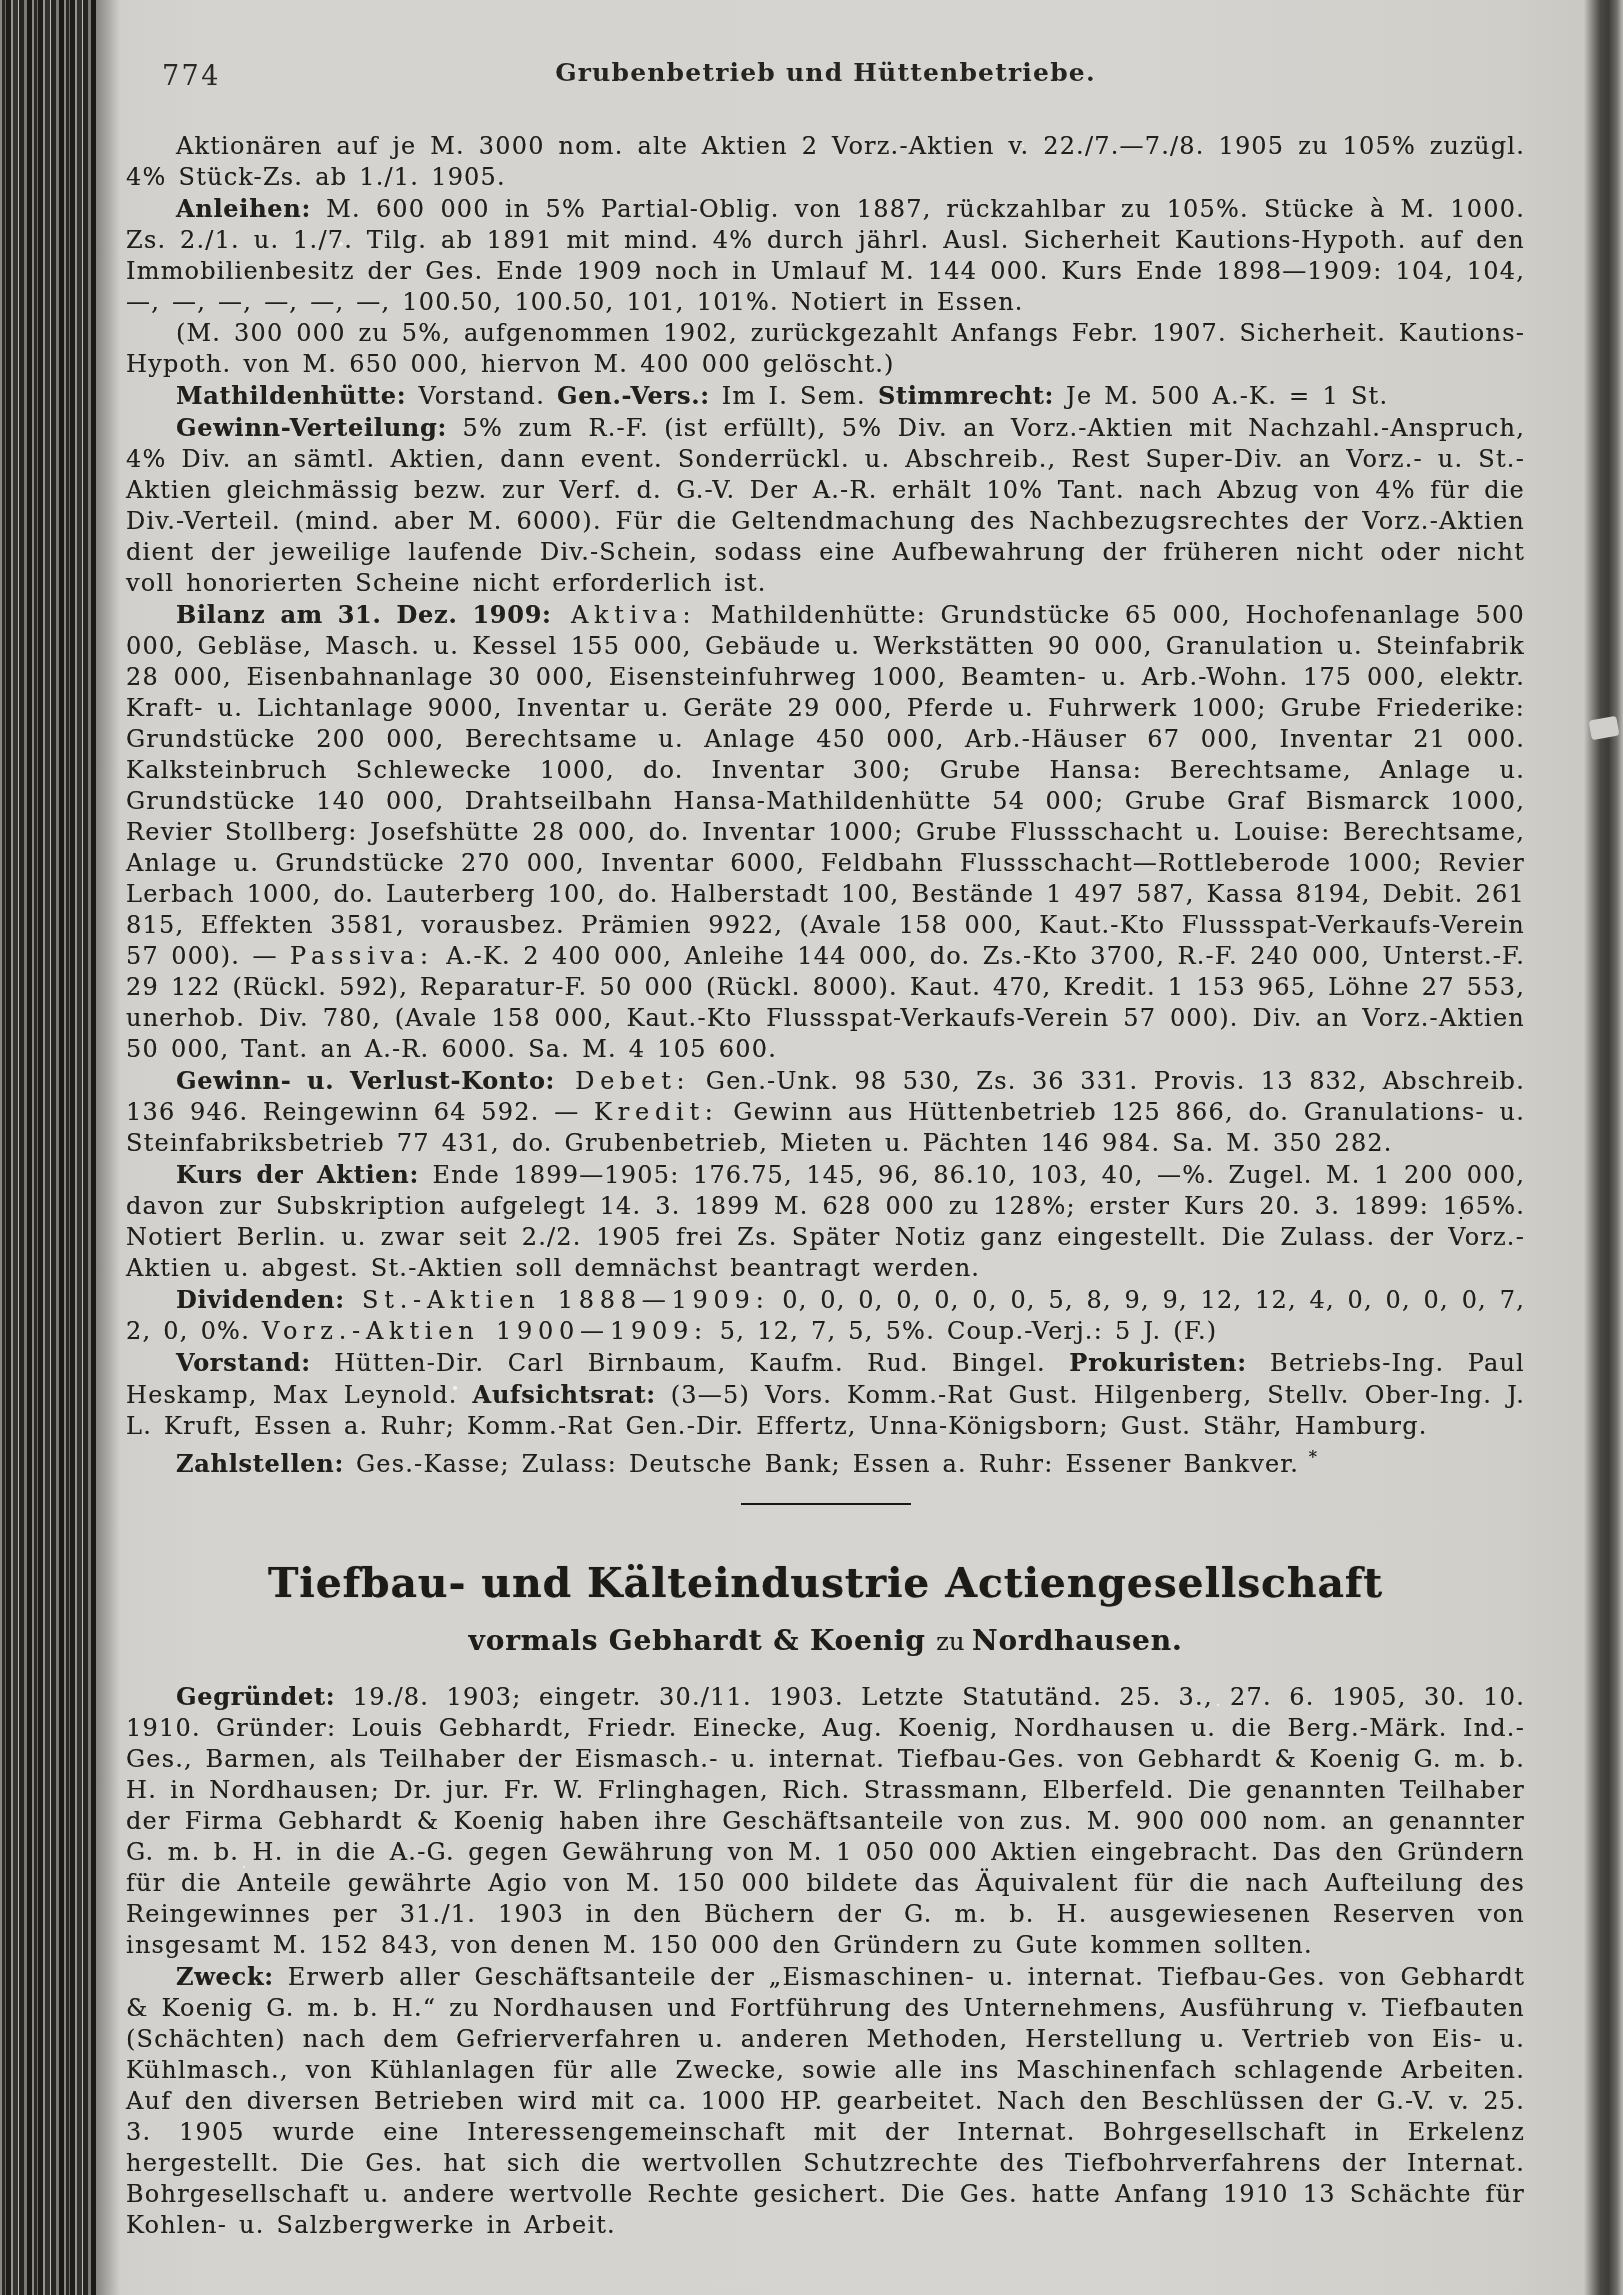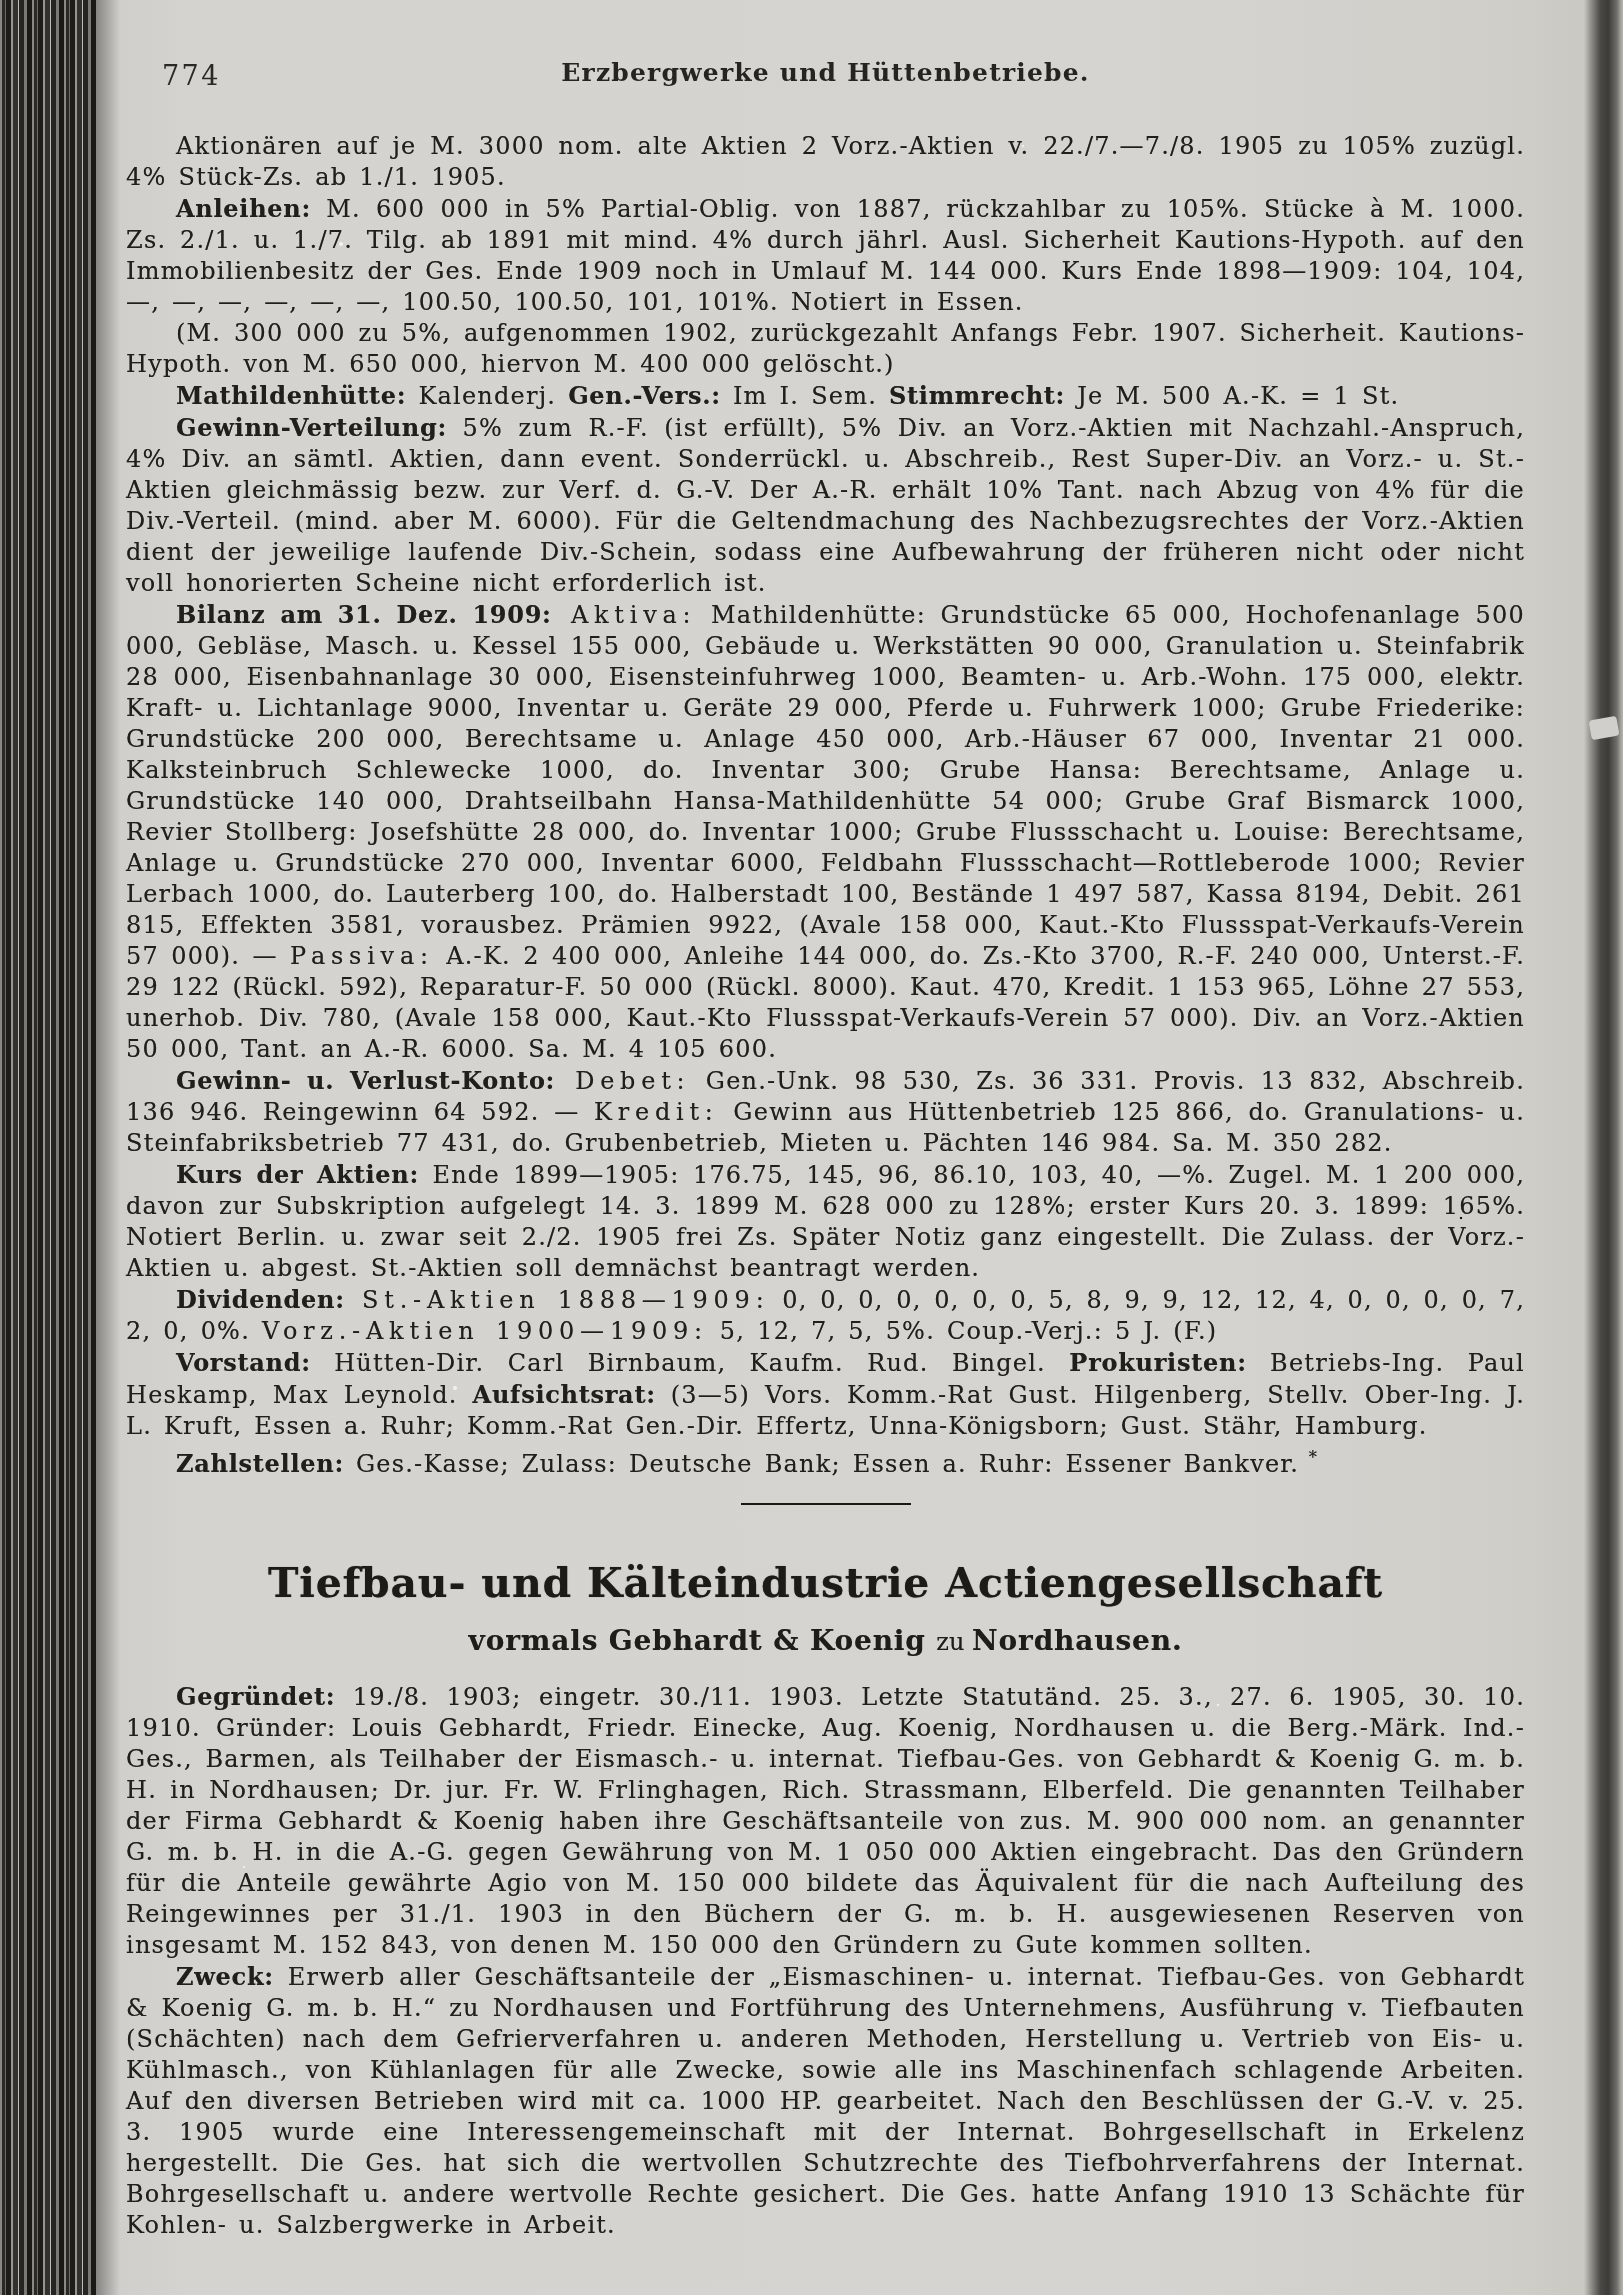--- a/index.html
+++ b/index.html
@@ -102,28 +102,28 @@
 <div class="page">
   <div class="specks"></div>
   <div class="binding"></div>
   <div class="edge-right">
     <div class="edge-notch"></div>
   </div>
 
   <div class="content">
     <div class="pagehead">
       <span class="page-number">774</span>
-      <span class="running-title">Erzbergwerke und Hüttenbetriebe.</span>
+      <span class="running-title">Grubenbetrieb und Hüttenbetriebe.</span>
     </div>
 
     <div id="block-top">
         <p class="para"><span class="seg">Aktionären auf je M. 3000 nom. alte Aktien 2 Vorz.-Aktien v. 22./7.—7./8. 1905 zu 105% zuzügl. 4% Stück-Zs. ab 1./1. 1905.</span></p>
         <p class="para"><span class="seg-bold">Anleihen:</span><span class="seg"> M. 600 000 in 5% Partial-Oblig. von 1887, rückzahlbar zu 105%. Stücke à M. 1000. Zs. 2./1. u. 1./7. Tilg. ab 1891 mit mind. 4% durch jährl. Ausl. Sicherheit Kautions-Hypoth. auf den Immobilienbesitz der Ges. Ende 1909 noch in Umlauf M. 144 000. Kurs Ende 1898—1909: 104, 104, —, —, —, —, —, —, 100.50, 100.50, 101, 101%. Notiert in Essen.</span></p>
         <p class="para"><span class="seg">(M. 300 000 zu 5%, aufgenommen 1902, zurückgezahlt Anfangs Febr. 1907. Sicherheit. Kautions-Hypoth. von M. 650 000, hiervon M. 400 000 gelöscht.)</span></p>
-        <p class="para"><span class="seg-bold">Mathildenhütte:</span><span class="seg"> Kalenderj. </span><span class="seg-bold">Gen.-Vers.:</span><span class="seg"> Im I. Sem. </span><span class="seg-bold">Stimmrecht:</span><span class="seg"> Je M. 500 A.-K. = 1 St.</span></p>
+        <p class="para"><span class="seg-bold">Mathildenhütte:</span><span class="seg"> Vorstand. </span><span class="seg-bold">Gen.-Vers.:</span><span class="seg"> Im I. Sem. </span><span class="seg-bold">Stimmrecht:</span><span class="seg"> Je M. 500 A.-K. = 1 St.</span></p>
         <p class="para"><span class="seg-bold">Gewinn-Verteilung:</span><span class="seg"> 5% zum R.-F. (ist erfüllt), 5% Div. an Vorz.-Aktien mit Nachzahl.-Anspruch, 4% Div. an sämtl. Aktien, dann event. Sonderrückl. u. Abschreib., Rest Super-Div. an Vorz.- u. St.-Aktien gleichmässig bezw. zur Verf. d. G.-V. Der A.-R. erhält 10% Tant. nach Abzug von 4% für die Div.-Verteil. (mind. aber M. 6000). Für die Geltendmachung des Nachbezugsrechtes der Vorz.-Aktien dient der jeweilige laufende Div.-Schein, sodass eine Aufbewahrung der früheren nicht oder nicht voll honorierten Scheine nicht erforderlich ist.</span></p>
         <p class="para"><span class="seg-bold">Bilanz am 31. Dez. 1909:</span><span class="seg-spaced"> Aktiva:</span><span class="seg"> Mathildenhütte: Grundstücke 65 000, Hochofenanlage 500 000, Gebläse, Masch. u. Kessel 155 000, Gebäude u. Werkstätten 90 000, Granulation u. Steinfabrik 28 000, Eisenbahnanlage 30 000, Eisensteinfuhrweg 1000, Beamten- u. Arb.-Wohn. 175 000, elektr. Kraft- u. Lichtanlage 9000, Inventar u. Geräte 29 000, Pferde u. Fuhrwerk 1000; Grube Friederike: Grundstücke 200 000, Berechtsame u. Anlage 450 000, Arb.-Häuser 67 000, Inventar 21 000. Kalksteinbruch Schlewecke 1000, do. Inventar 300; Grube Hansa: Berechtsame, Anlage u. Grundstücke 140 000, Drahtseilbahn Hansa-Mathildenhütte 54 000; Grube Graf Bismarck 1000, Revier Stollberg: Josefshütte 28 000, do. Inventar 1000; Grube Flussschacht u. Louise: Berechtsame, Anlage u. Grundstücke 270 000, Inventar 6000, Feldbahn Flussschacht—Rottleberode 1000; Revier Lerbach 1000, do. Lauterberg 100, do. Halberstadt 100, Bestände 1 497 587, Kassa 8194, Debit. 261 815, Effekten 3581, vorausbez. Prämien 9922, (Avale 158 000, Kaut.-Kto Flussspat-Verkaufs-Verein 57 000). — </span><span class="seg-spaced">Passiva:</span><span class="seg"> A.-K. 2 400 000, Anleihe 144 000, do. Zs.-Kto 3700, R.-F. 240 000, Unterst.-F. 29 122 (Rückl. 592), Reparatur-F. 50 000 (Rückl. 8000). Kaut. 470, Kredit. 1 153 965, Löhne 27 553, unerhob. Div. 780, (Avale 158 000, Kaut.-Kto Flussspat-Verkaufs-Verein 57 000). Div. an Vorz.-Aktien 50 000, Tant. an A.-R. 6000. Sa. M. 4 105 600.</span></p>
         <p class="para"><span class="seg-bold">Gewinn- u. Verlust-Konto:</span><span class="seg-spaced"> Debet:</span><span class="seg"> Gen.-Unk. 98 530, Zs. 36 331. Provis. 13 832, Abschreib. 136 946. Reingewinn 64 592. — </span><span class="seg-spaced">Kredit:</span><span class="seg"> Gewinn aus Hüttenbetrieb 125 866, do. Granulations- u. Steinfabriksbetrieb 77 431, do. Grubenbetrieb, Mieten u. Pächten 146 984. Sa. M. 350 282.</span></p>
         <p class="para"><span class="seg-bold">Kurs der Aktien:</span><span class="seg"> Ende 1899—1905: 176.75, 145, 96, 86.10, 103, 40, —%. Zugel. M. 1 200 000, davon zur Subskription aufgelegt 14. 3. 1899 M. 628 000 zu 128%; erster Kurs 20. 3. 1899: 165%. Notiert Berlin. u. zwar seit 2./2. 1905 frei Zs. Später Notiz ganz eingestellt. Die Zulass. der Vorz.-Aktien u. abgest. St.-Aktien soll demnächst beantragt werden.</span></p>
         <p class="para"><span class="seg-bold">Dividenden:</span><span class="seg-spaced"> St.-Aktien 1888—1909:</span><span class="seg"> 0, 0, 0, 0, 0, 0, 0, 5, 8, 9, 9, 12, 12, 4, 0, 0, 0, 0, 7, 2, 0, 0%. </span><span class="seg-spaced">Vorz.-Aktien 1900—1909:</span><span class="seg"> 5, 12, 7, 5, 5%. Coup.-Verj.: 5 J. (F.)</span></p>
         <p class="para"><span class="seg-bold">Vorstand:</span><span class="seg"> Hütten-Dir. Carl Birnbaum, Kaufm. Rud. Bingel. </span><span class="seg-bold">Prokuristen:</span><span class="seg"> Betriebs-Ing. Paul Heskamp, Max Leynold. </span><span class="seg-bold">Aufsichtsrat:</span><span class="seg"> (3—5) Vors. Komm.-Rat Gust. Hilgenberg, Stellv. Ober-Ing. J. L. Kruft, Essen a. Ruhr; Komm.-Rat Gen.-Dir. Effertz, Unna-Königsborn; Gust. Stähr, Hamburg.</span></p>
         <p class="para"><span class="seg-bold">Zahlstellen:</span><span class="seg"> Ges.-Kasse; Zulass: Deutsche Bank; Essen a. Ruhr: Essener Bankver.</span><span class="seg-sup"> *</span></p>
       </div>
 
     <div class="divider"></div>

